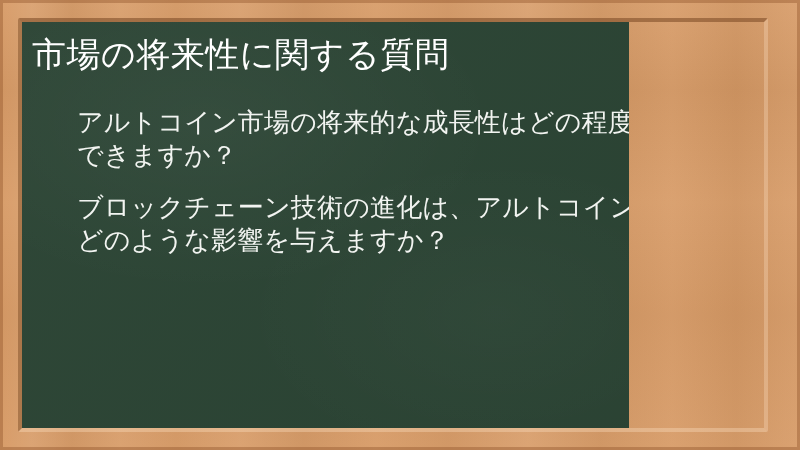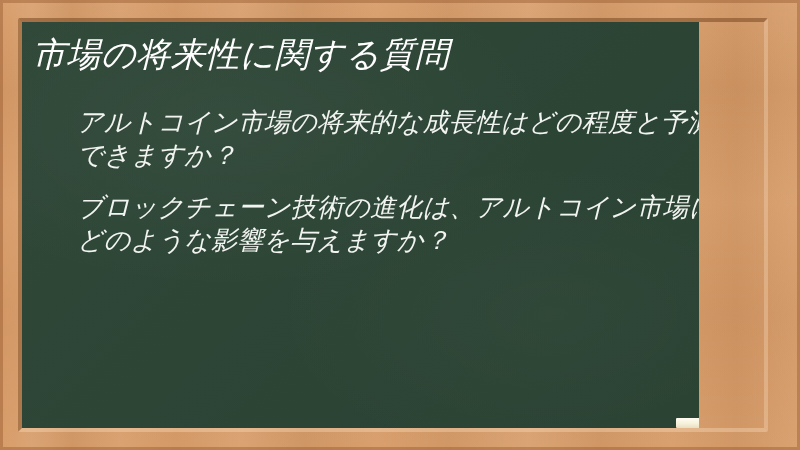--- a/index.html
+++ b/index.html
@@ -68,30 +68,29 @@
     border-right: 4px solid rgba(255,228,200,0.30);
     border-bottom: 4px solid rgba(255,228,200,0.35);
     border-radius: 2px;
   }
 
   
   .board {
     position: absolute;
     left: 22px;
     top: 22px;
-    width: 677px;
+    width: 607px;
     height: 406px;
     box-sizing: border-box;
     background-color: #2b4434;
     background-image:
       radial-gradient(ellipse 70% 60% at 30% 25%, rgba(255,255,255,0.035), rgba(255,255,255,0) 70%),
       radial-gradient(ellipse 60% 55% at 78% 72%, rgba(255,255,255,0.025), rgba(255,255,255,0) 72%),
       linear-gradient(135deg, rgba(255,255,255,0.018) 0%, rgba(0,0,0,0.03) 100%);
     overflow: hidden;
-    font-style: italic;
   }
 
   .board-title {
     position: absolute;
     left: 10px;
     top: 10px;
     width: 700px;
     color: #ffffff;
     font-size: 34px;
     line-height: 44px;

